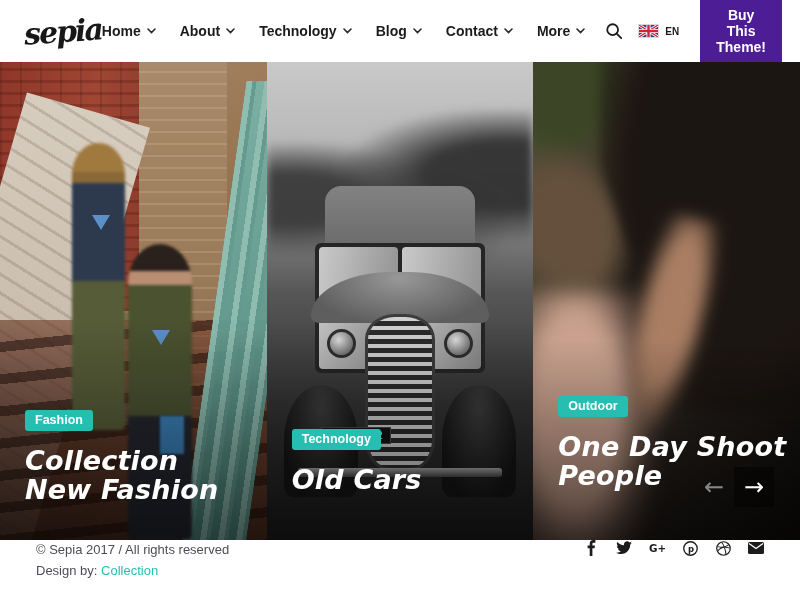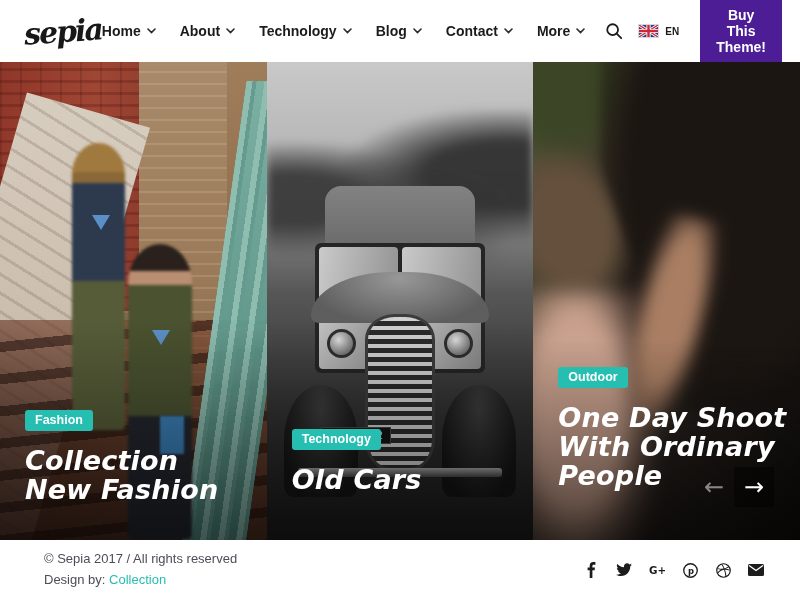--- a/index.html
+++ b/index.html
@@ -98,21 +98,21 @@
   .badge{display:inline-block;background:#26beb1;color:#fff;font-size:12.5px;font-weight:bold;padding:3px 10px 4px;border-radius:3px;margin-bottom:15px;cursor:pointer;}
   .slide-title{font-family:"DejaVu Sans",sans-serif;font-weight:bold;font-size:27px;line-height:1.08;color:#fff;letter-spacing:.2px;text-decoration:none;display:block;}
   .slide-title span{display:block;font-style:italic;}
 
   .slider-arrows{position:absolute;right:26px;bottom:33px;display:flex;z-index:6;}
   .arrow{width:40px;height:40px;display:flex;align-items:center;justify-content:center;font-size:24px;line-height:1;color:#fff;cursor:pointer;user-select:none;font-family:"DejaVu Sans",sans-serif;}
   .arrow.prev{color:rgba(255,255,255,.5);}
   .arrow.next{background:rgba(0,0,0,.45);}
 
   
-  footer{height:60px;flex:0 0 60px;display:flex;align-items:center;padding:0 36px;box-sizing:border-box;background:#fff;margin-left:8px;}
+  footer{height:60px;flex:0 0 60px;display:flex;align-items:flex-start;padding:0 36px;box-sizing:border-box;background:#fff;}
   .footer-left{font-size:13px;color:#4d4d58;line-height:1.6;}
   .footer-left a{color:#26beb1;text-decoration:none;cursor:pointer;}
   .social{margin-left:auto;display:flex;align-items:center;gap:17px;}
   .social a{color:#1c1c1c;display:flex;align-items:center;justify-content:center;width:16px;height:16px;cursor:pointer;}
   .social svg{display:block;}
 </style>
 </head>
 <body>
 
 <div class="page">
@@ -247,21 +247,20 @@
       <div class="layer s3-foliage"></div>
       <div class="layer s3-hair-m"></div>
       <div class="layer s3-hat"></div>
       <div class="layer s3-face-w"></div>
       <div class="layer s3-face-m"></div>
       <div class="shade"></div>
       <div class="slide-content">
         <span class="badge">Outdoor</span>
         <a class="slide-title">
           <span>One Day Shoot</span>
-          <span>With Ordinary</span>
           <span>People</span>
         </a>
       </div>
       <div class="slider-arrows">
         <span class="arrow prev">←</span>
         <span class="arrow next">→</span>
       </div>
     </div>
   </div>
 

